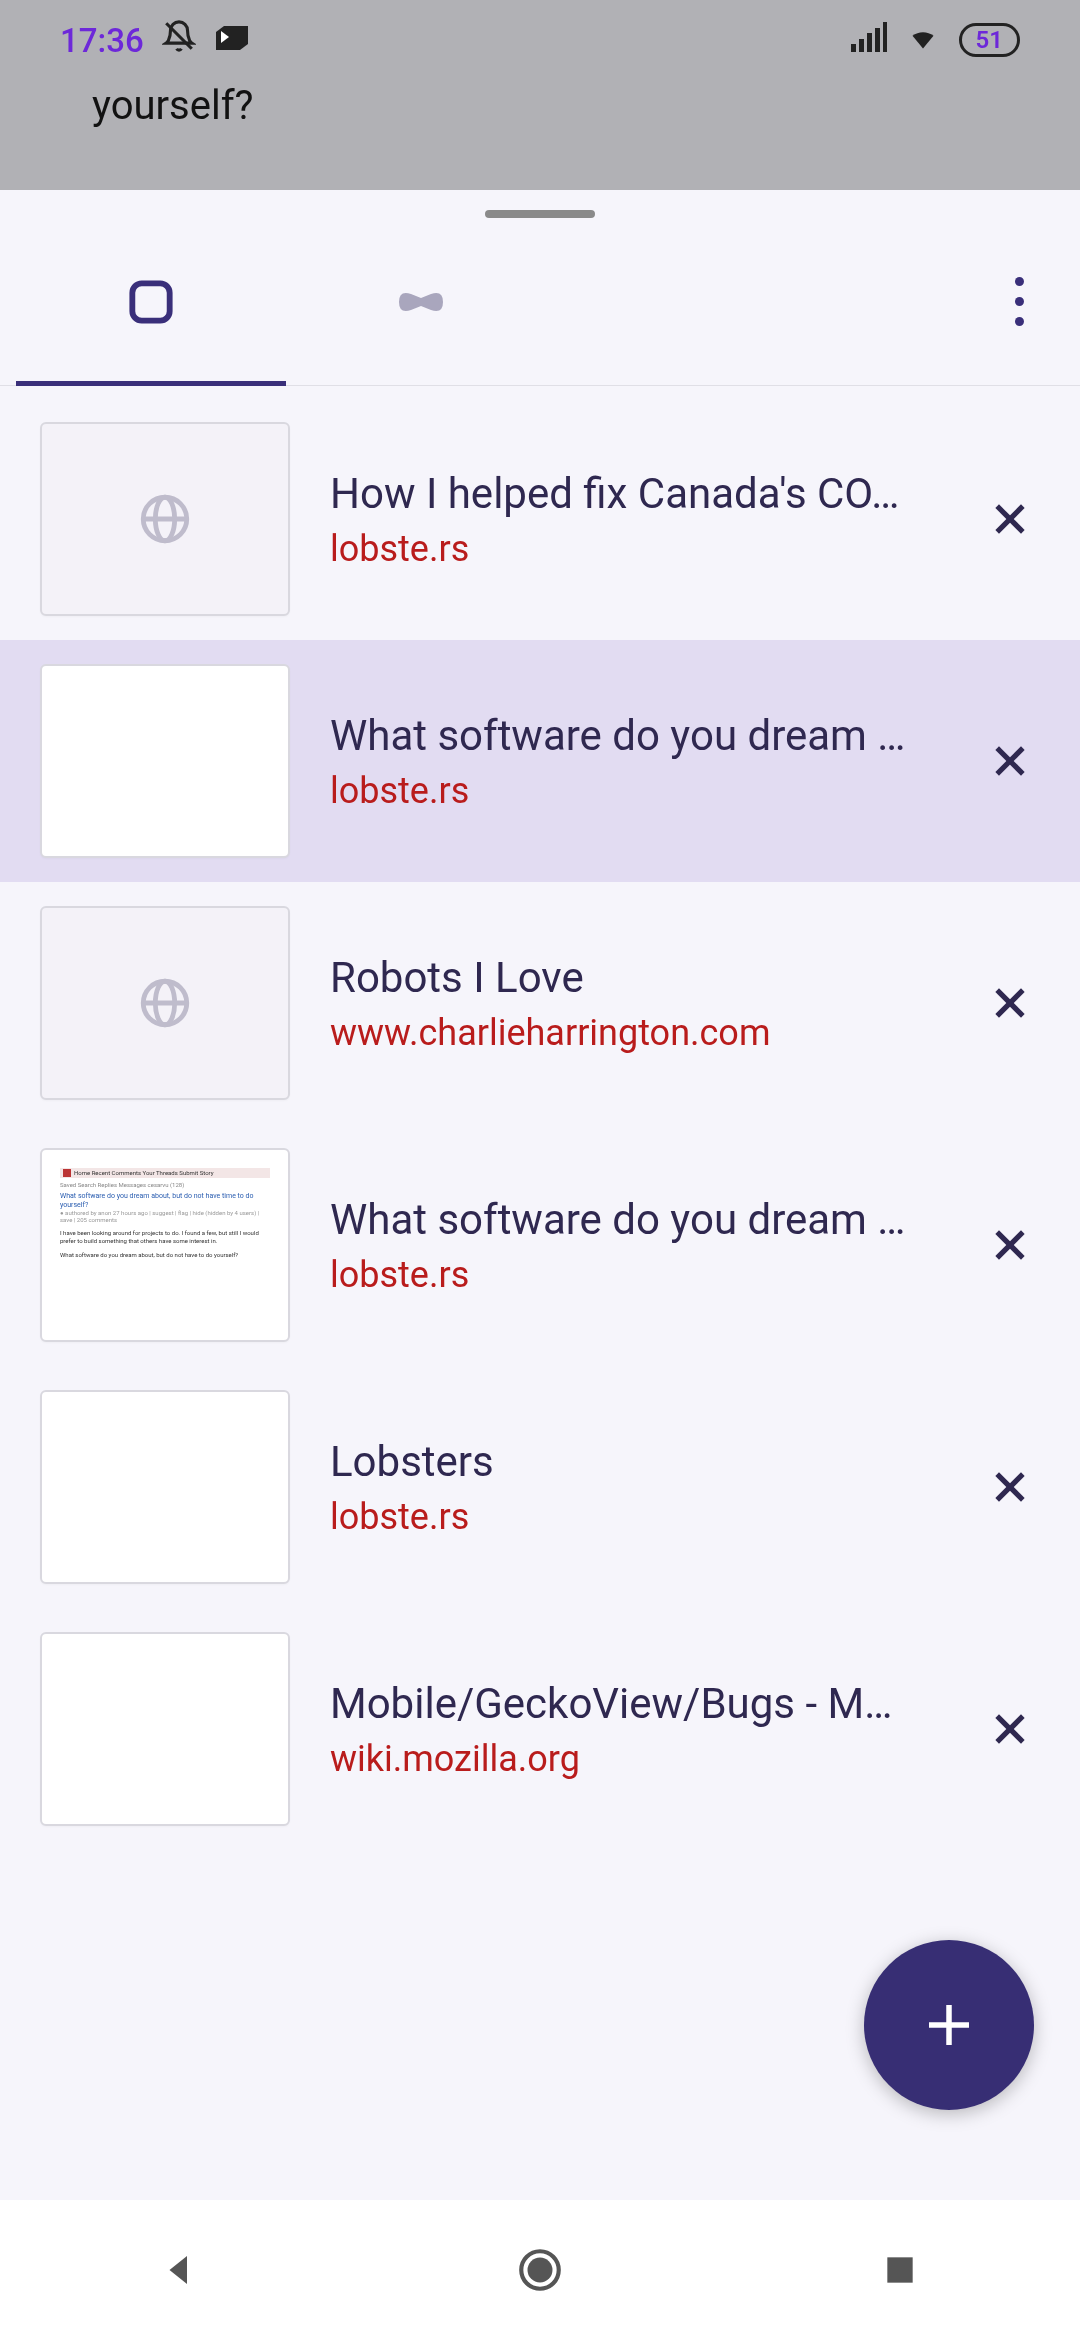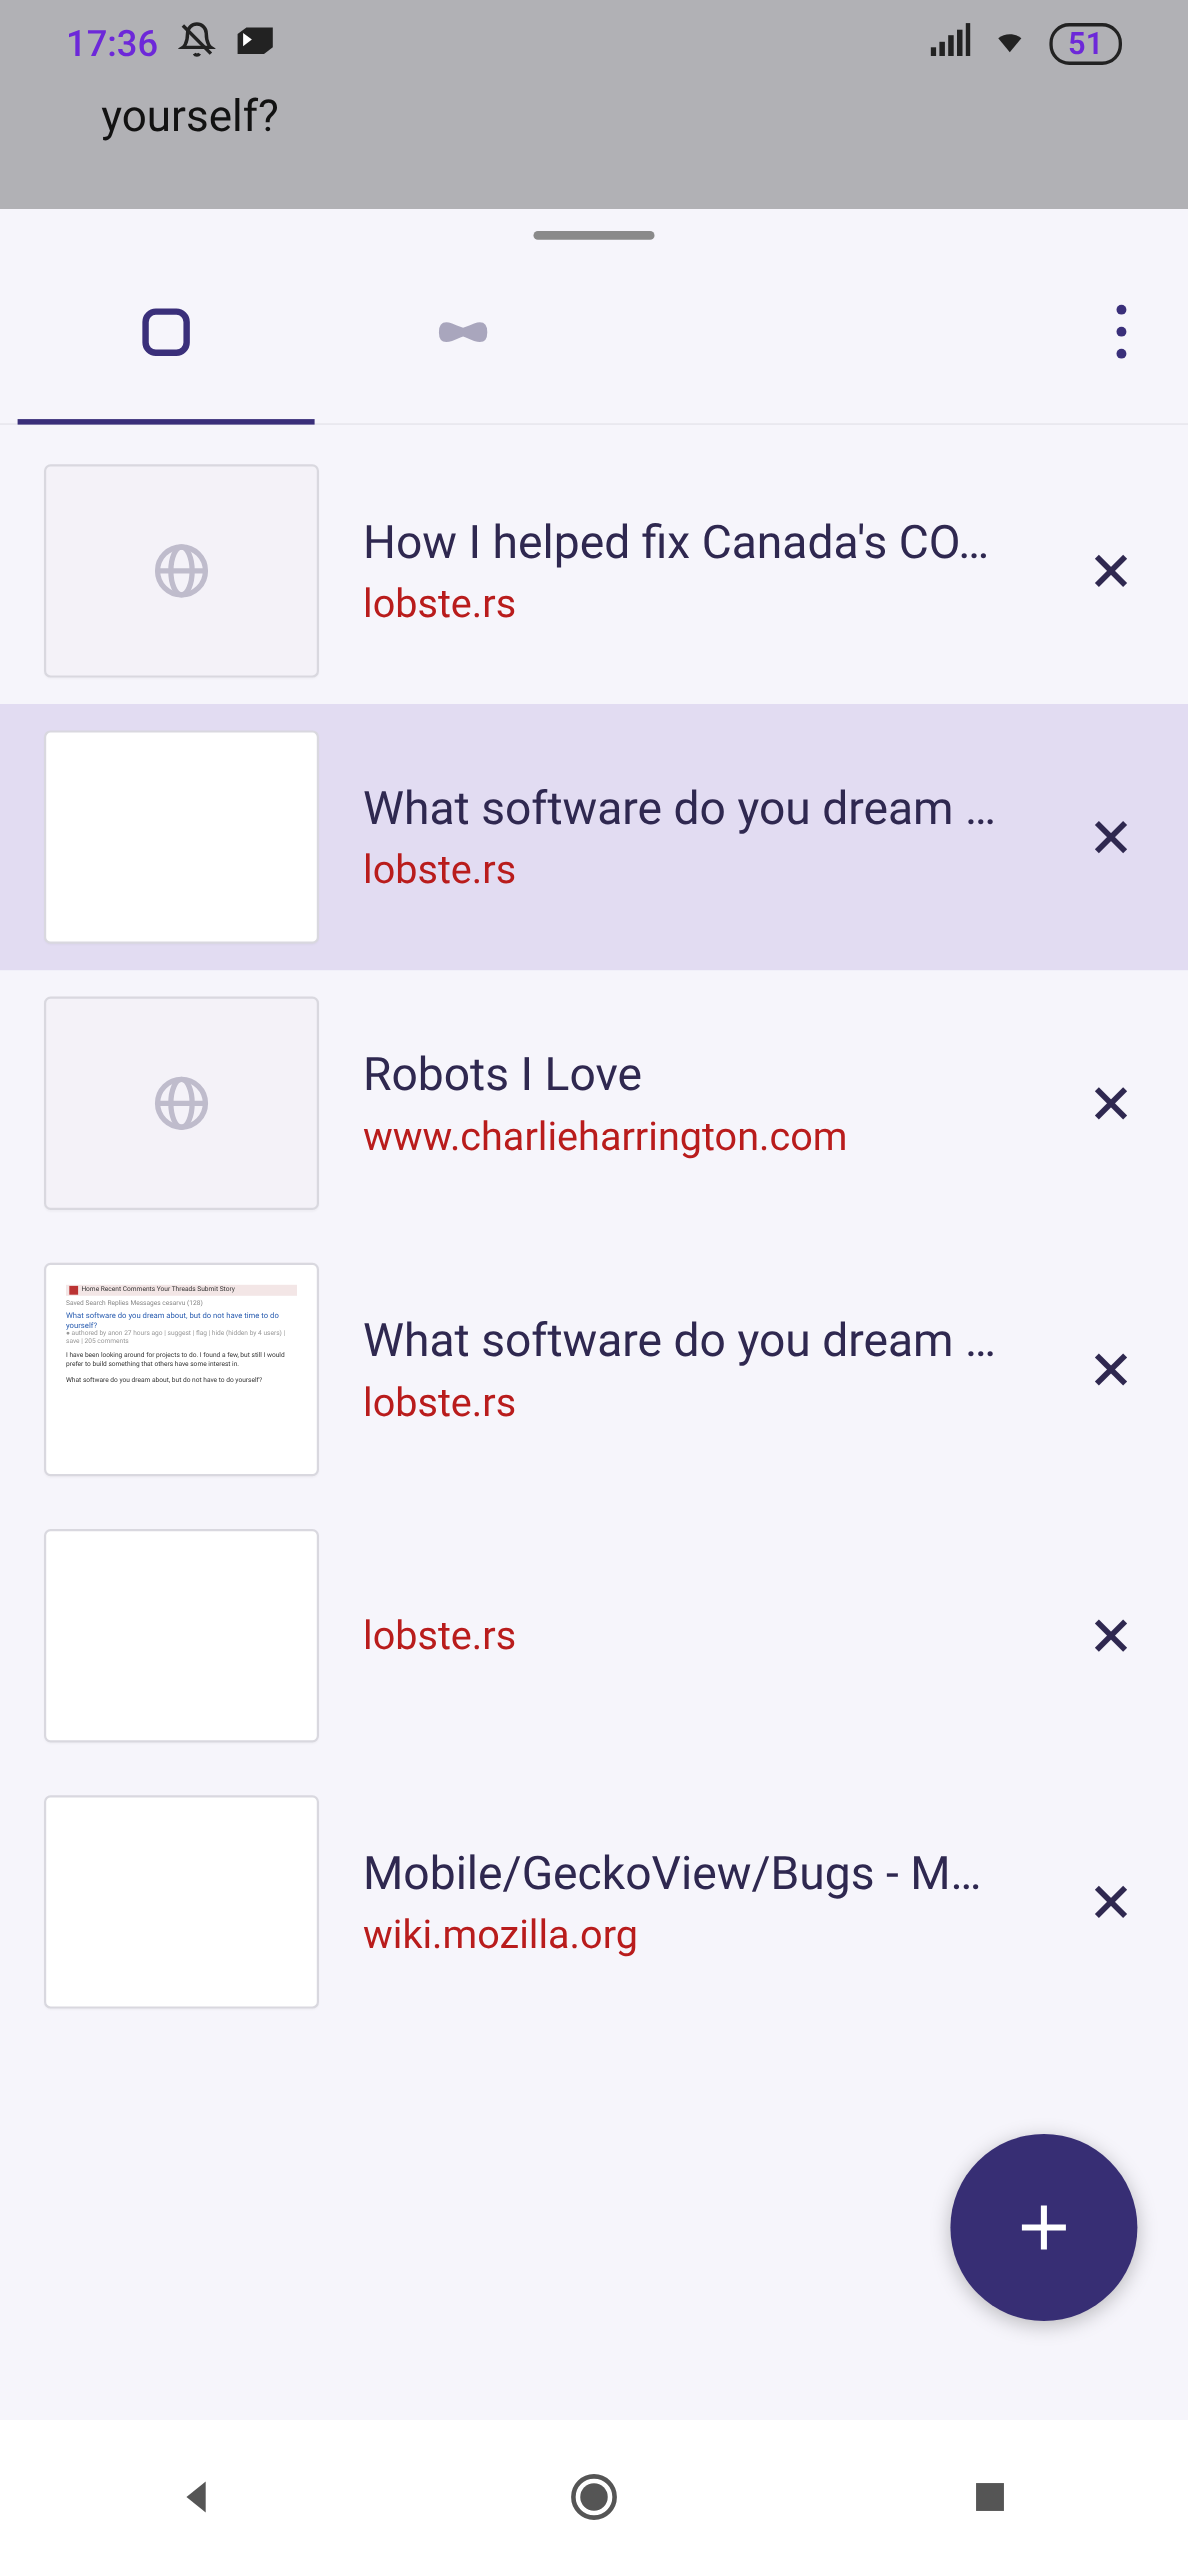--- a/index.html
+++ b/index.html
@@ -5,21 +5,21 @@
   * { margin: 0; padding: 0; box-sizing: border-box; }
   html, body { width: 1080px; height: 2340px; font-family: -apple-system, Roboto, "Segoe UI", sans-serif; background: #f6f5fb; overflow: hidden; }
   .dim-overlay { position: absolute; top: 0; left: 0; right: 0; height: 190px; background: rgba(0,0,0,0.28); z-index: 5; }
   .underlay { position: absolute; top: 0; left: 0; right: 0; height: 190px; background: #f6f5fb; z-index: 1; }
   .underlay-text { position: absolute; top: 82px; left: 92px; font-size: 40px; color: #1a1a1a; z-index: 2; }
 
   
   .status-bar { position: absolute; top: 0; left: 0; right: 0; height: 80px; display: flex; align-items: center; padding: 0 60px 0 60px; color: #6d28d9; z-index: 10; font-size: 33px; font-weight: 500; }
   .status-left { display: flex; align-items: center; gap: 18px; }
   .status-right { margin-left: auto; display: flex; align-items: center; gap: 18px; }
-  .batt-badge { border: 3px solid #222; border-radius: 18px; padding: 2px 14px; font-size: 28px; line-height: 1; font-weight: 600; }
+  .batt-badge { border: 3px solid #222; border-radius: 18px; padding: 2px 14px; font-size: 24px; line-height: 1; font-weight: 600; }
 
   
   .sheet { position: absolute; top: 190px; left: 0; right: 0; bottom: 0; background: #f6f5fb; z-index: 20; border-top-left-radius: 6px; border-top-right-radius: 6px; }
   .drag-handle { width: 110px; height: 8px; background: #8a8a8a; border-radius: 4px; margin: 20px auto 0; }
 
   .sheet-tabs { display: flex; align-items: center; height: 168px; padding: 0 16px; border-bottom: 1px solid #e0dfe6; }
   .tab-btn { flex: 0 0 270px; display: flex; align-items: center; justify-content: center; height: 100%; position: relative; }
   .tab-btn.active::after { content: ""; position: absolute; bottom: -1px; left: 0; width: 100%; height: 5px; background: #3a2f7a; }
   .spacer { flex: 1; }
   .menu-btn { width: 90px; height: 100%; display: flex; align-items: center; justify-content: center; flex-direction: column; gap: 11px; }
@@ -188,20 +188,21 @@
         <div class="close-btn">
           <svg width="44" height="44" viewBox="0 0 24 24">
             <line x1="5" y1="5" x2="19" y2="19" stroke="#2f2850" stroke-width="2.8"></line>
             <line x1="19" y1="5" x2="5" y2="19" stroke="#2f2850" stroke-width="2.8"></line>
           </svg>
         </div>
       </div>
       <div class="tab-row">
         <div class="thumb blank"></div>
         <div class="tab-info">
+          <div class="tab-title">Lobsters</div>
           <div class="tab-url">lobste.rs</div>
         </div>
         <div class="close-btn">
           <svg width="44" height="44" viewBox="0 0 24 24">
             <line x1="5" y1="5" x2="19" y2="19" stroke="#2f2850" stroke-width="2.8"></line>
             <line x1="19" y1="5" x2="5" y2="19" stroke="#2f2850" stroke-width="2.8"></line>
           </svg>
         </div>
       </div>
       <div class="tab-row">

